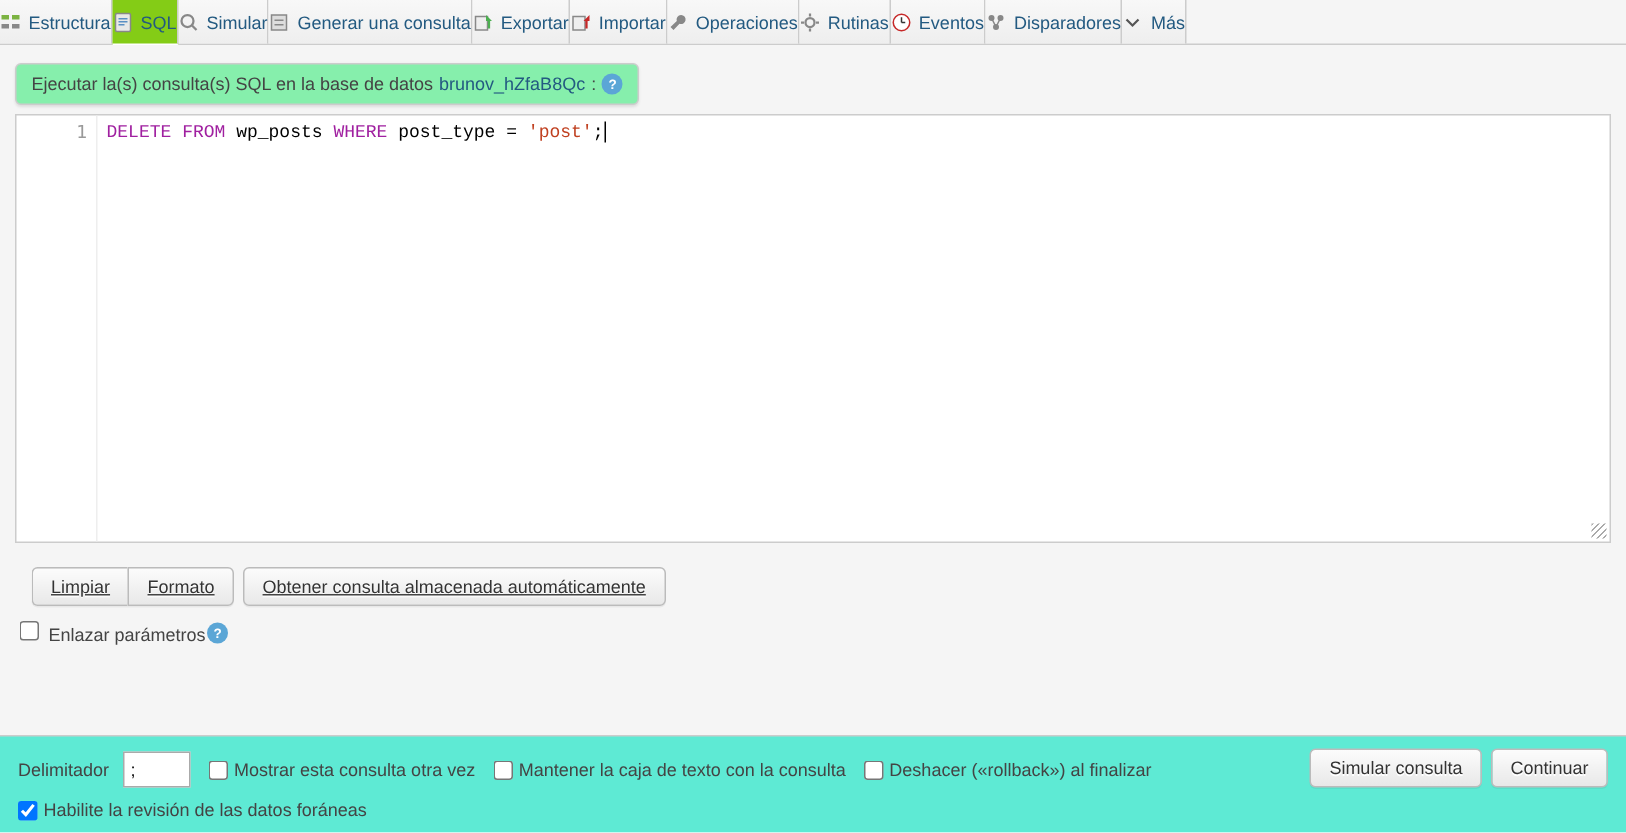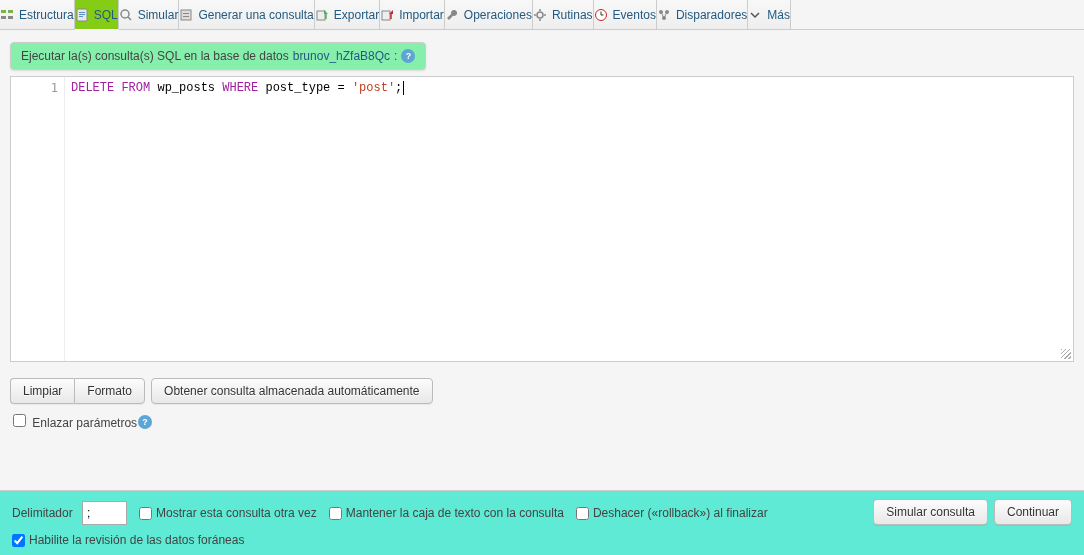--- a/index.html
+++ b/index.html
@@ -17,21 +17,21 @@
   
   .editor-box { background: #fff; border: 1px solid #ccc; width: 100%; height: 286px; display: flex; margin: 0 auto; }
   .gutter { width: 54px; border-right: 1px solid #eee; padding: 4px 6px 4px 0; text-align: right; font-family: monospace; font-size: 12px; color: #999; }
   .code-area { flex: 1; padding: 4px 6px; font-family: Liberation Mono, monospace; font-size: 12px; position: relative; }
   .sql-keyword { color: #a020a0; }
   .sql-plain { color: #000; }
   .sql-string { color: #c04020; }
   .cursor-caret { display: inline-block; width: 1px; height: 14px; background: #000; vertical-align: text-bottom; margin-left: 1px; }
   .resize-handle { position: absolute; right: 2px; bottom: 2px; width: 10px; height: 10px; background: repeating-linear-gradient(135deg, #aaa 0 1px, transparent 1px 3px); cursor: se-resize; }
   
-  .btn-row { display: flex; gap: 6px; margin: 16px 0 10px; align-items: flex-end; }
+  .btn-row { display: flex; gap: 6px; margin: 16px 11px 10px; align-items: flex-end; text-decoration: underline; }
   .btn, button.btn { background: linear-gradient(#fcfcfc, #e8e8e8); border: 1px solid #bbb; border-radius: 4px; padding: 5px 12px; font-size: 12px; color: #333; cursor: pointer; text-shadow: 0 1px 0 #fff; box-shadow: 0 1px 0 rgba(0,0,0,0.05); }
   .btn-group { display: inline-flex; }
   .btn-group .btn:first-child { border-top-right-radius: 0; border-bottom-right-radius: 0; border-right: none; }
   .btn-group .btn:last-child { border-top-left-radius: 0; border-bottom-left-radius: 0; }
   
   .opt-row { display: flex; align-items: center; gap: 1px; margin: 6px 3px 10px; }
   .opt-row input[type="checkbox"] { margin-right: 3px; }
   
   .bottom-bar { position: absolute; left: 0; right: 0; bottom: 0; border-top: 1px solid #ccc; background: #5eead4; padding: 10px 12px 8px; }
   .bottom-row { display: flex; align-items: center; gap: 12px; flex-wrap: wrap; }

